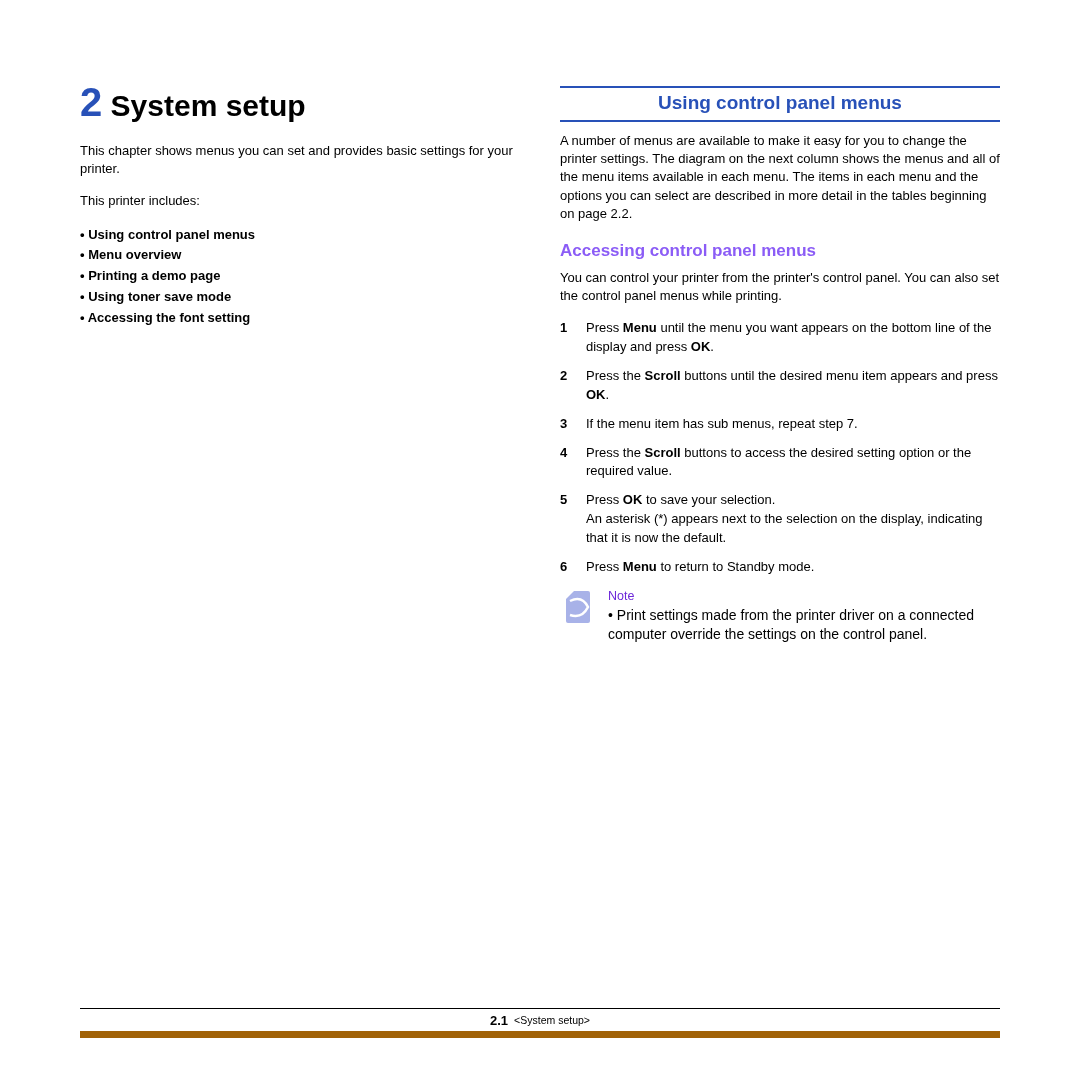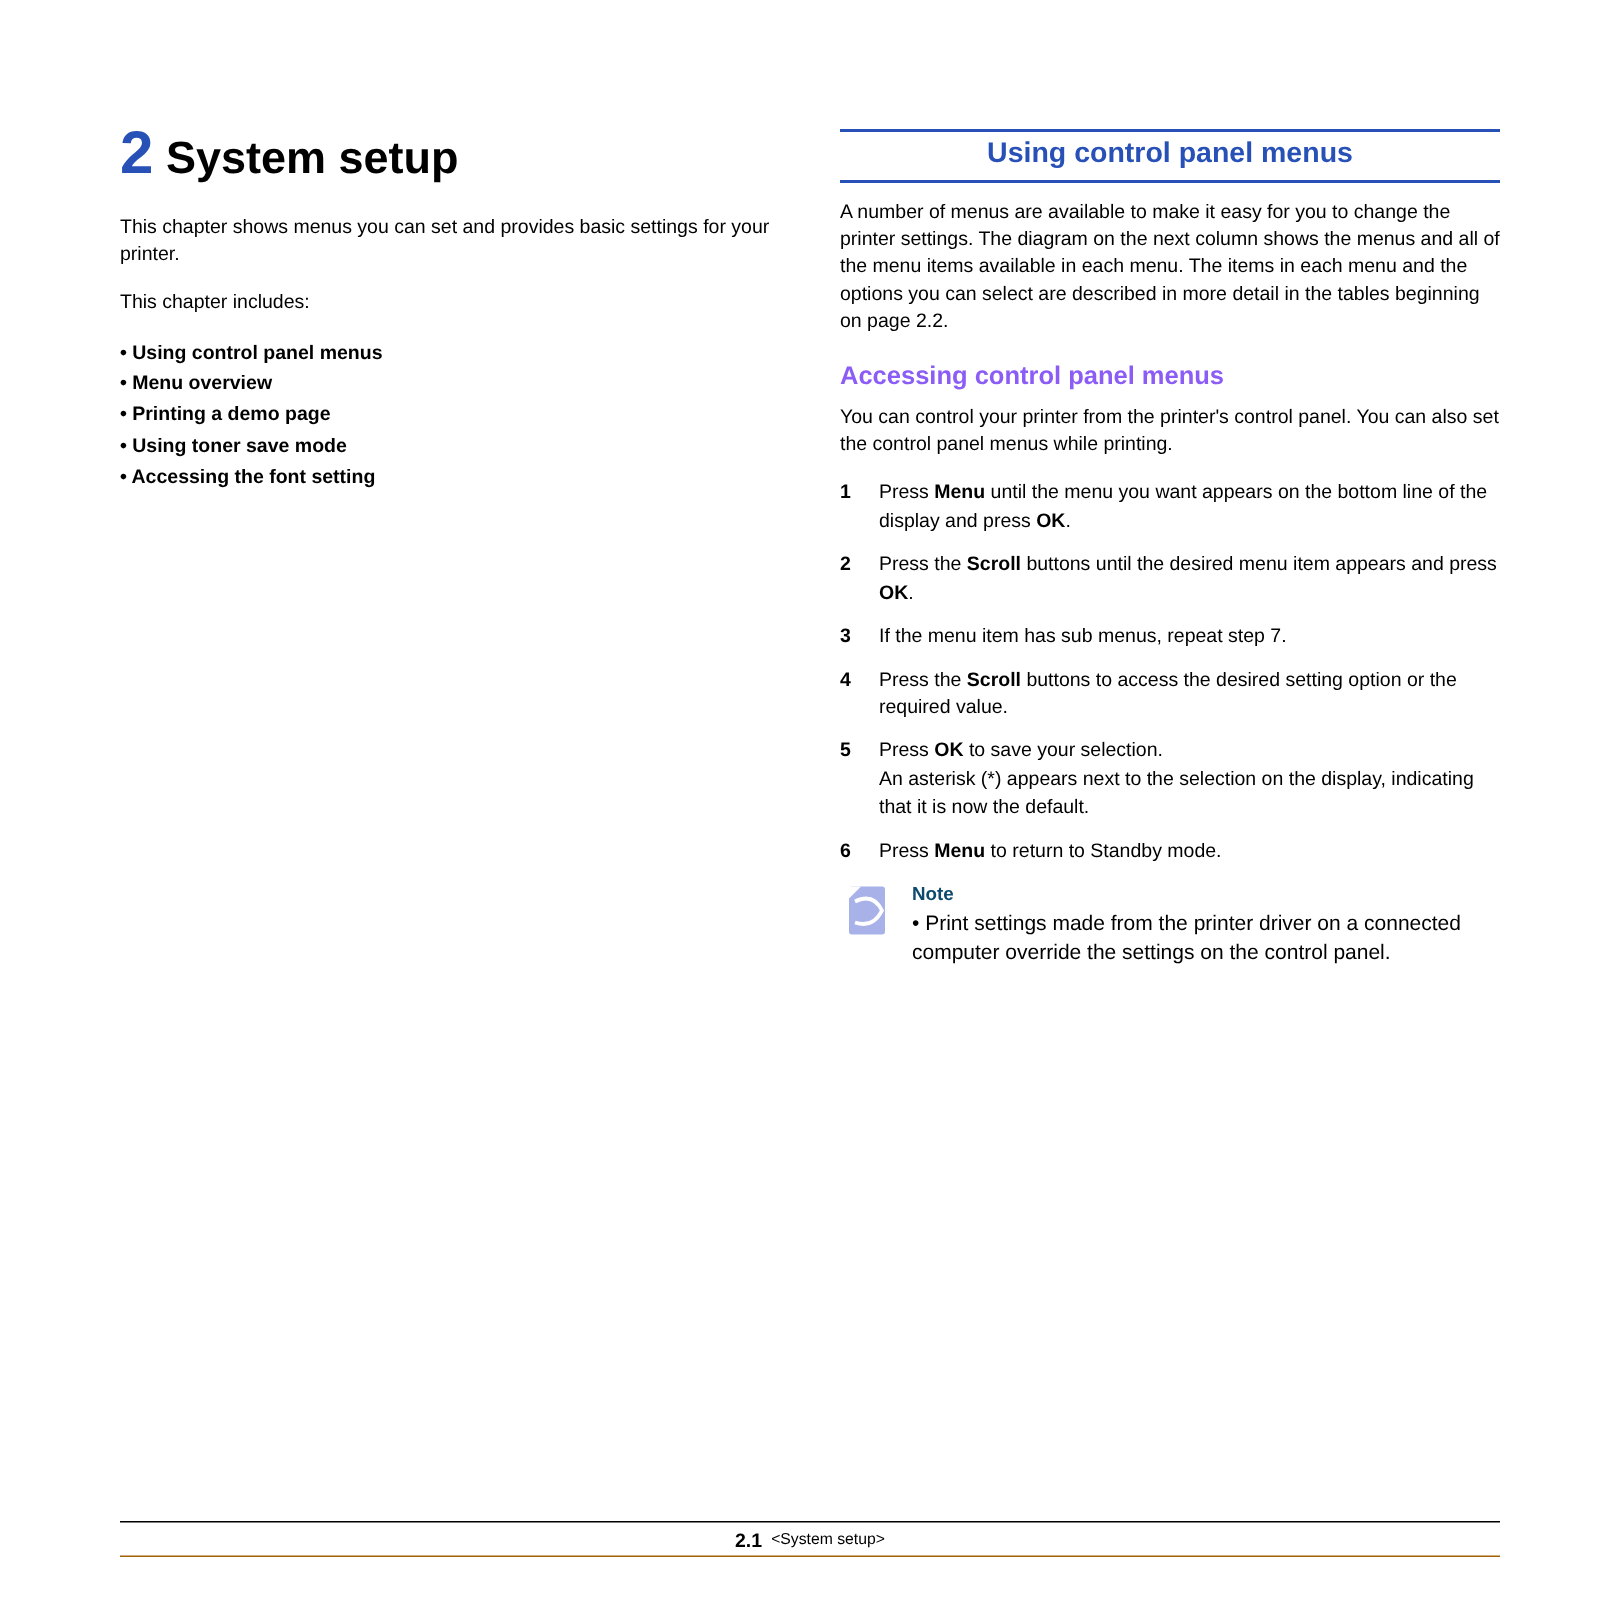--- a/index.html
+++ b/index.html
@@ -91,37 +91,37 @@
     display: flex;
     gap: 12px;
     margin-top: 12px;
     align-items: flex-start;
   }
   .note-icon {
     flex: 0 0 36px;
     height: 40px;
   }
   .note-title {
-    color: #0c4a6e;
+    color: #6d28d9;
     font-size: 12.5px;
-    font-weight: bold;
+    font-weight: normal;
     margin: 0 0 3px 0;
   }
   .note-text {
     font-size: 14px;
     line-height: 1.4;
     margin: 0;
   }
   .footer {
     position: absolute;
     left: 80px;
     right: 80px;
     bottom: 42px;
     border-top: 1px solid #000;
-    border-bottom: 1px solid #a16207;
+    border-bottom: 7px solid #a16207;
     height: 22px;
     display: flex;
     align-items: center;
     justify-content: center;
     font-size: 12px;
   }
   .footer .pgnum {
     font-weight: bold;
     margin-right: 6px;
     font-size: 13px;
@@ -134,21 +134,21 @@
 <body>
 
 <div class="page">
   <div class="columns">
     <div class="col">
       <h1 class="chapter-title">
         <span class="chapter-number">2</span>
         <span>System setup</span>
       </h1>
       <p class="body-text">This chapter shows menus you can set and provides basic settings for your printer.</p>
-      <p class="body-text">This chapter includes:</p>
+      <p class="body-text">This printer includes:</p>
       <ul class="toc-list">
         <li>Using control panel menus</li>
         <li>Menu overview</li>
         <li>Printing a demo page</li>
         <li>Using toner save mode</li>
         <li>Accessing the font setting</li>
       </ul>
     </div>
 
     <div class="col">

